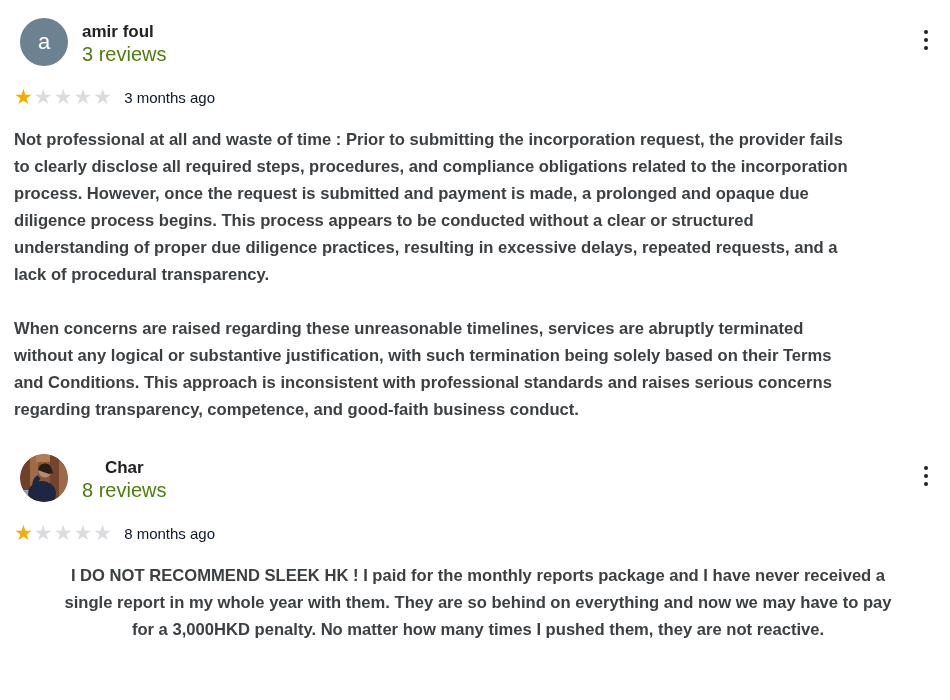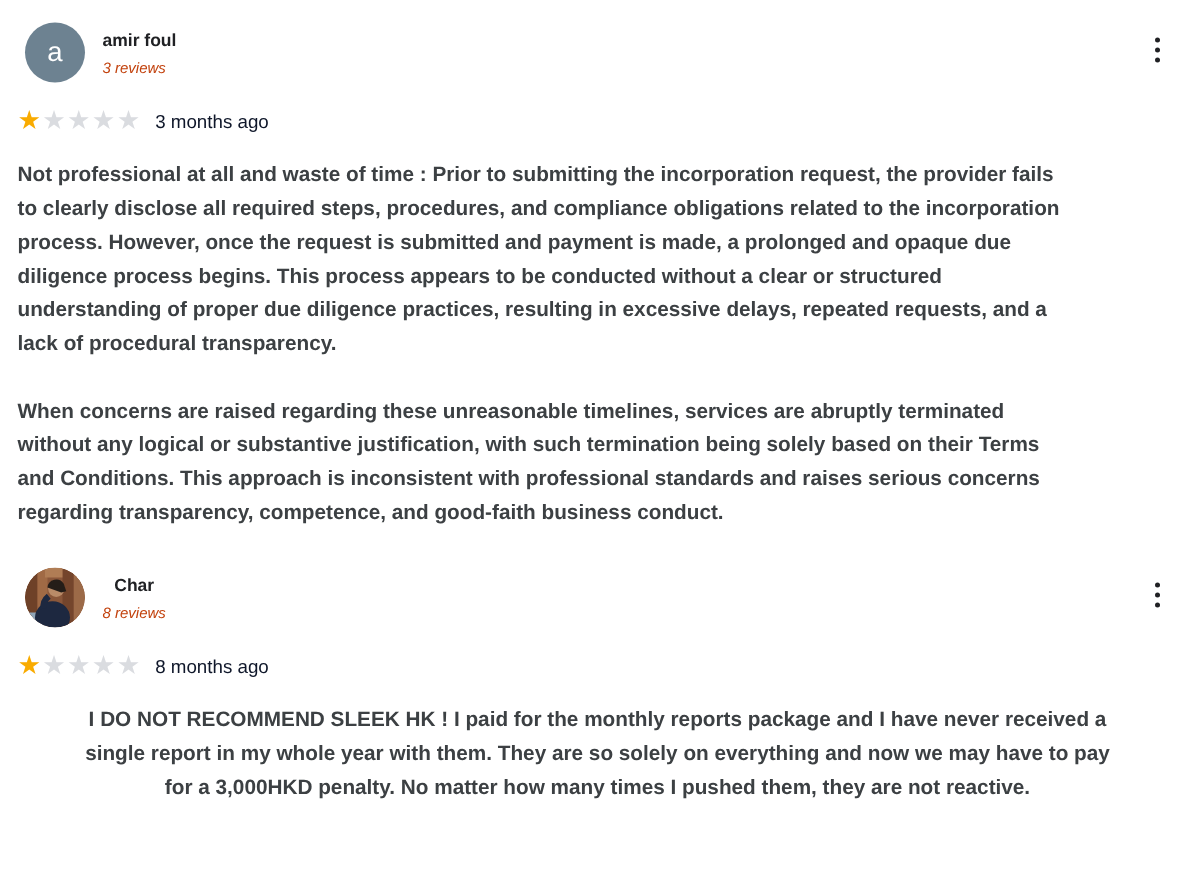--- a/index.html
+++ b/index.html
@@ -19,22 +19,22 @@
     width: 48px; height: 48px; border-radius: 50%;
     margin-left: 6px; flex: none;
     display: flex; align-items: center; justify-content: center;
     overflow: hidden;
   }
   .avatar-letter-bg { background: #6d8291; }
   .avatar-letter { color: #ffffff; font-size: 22px; line-height: 1; }
   .avatar svg { width: 48px; height: 48px; display: block; }
 
   .r-meta { margin-left: 14px; }
-  .r-name { font-size: 14px; font-weight: bold; color: #202124; line-height: 22px; }
-  .r-count { font-size: 12px; color: #c2410c; line-height: 19px; margin-top: 2px; font-style: italic; }
+  .r-name { font-size: 17px; font-weight: bold; color: #202124; line-height: 22px; }
+  .r-count { font-size: 20px; color: #4d7c0f; line-height: 19px; margin-top: 2px; }
 
   .kebab {
     margin-left: auto; margin-right: 8px;
     display: flex; flex-direction: column; gap: 4px;
     padding: 8px 6px; cursor: pointer; align-self: flex-start; margin-top: 4px;
   }
   .kebab .dot { width: 4px; height: 4px; border-radius: 50%; background: #202124; }
 
   .rating-row { display: flex; align-items: center; margin-top: 20px; height: 22px; }
   .stars { display: flex; }
@@ -132,16 +132,16 @@
         <span class="star filled">★</span>
         <span class="star">★</span>
         <span class="star">★</span>
         <span class="star">★</span>
         <span class="star">★</span>
       </div>
     <span class="r-date">8 months ago</span>
   </div>
   <div class="r-text">
     <p>I DO NOT RECOMMEND SLEEK HK ! I paid for the monthly reports package and I have never received a
-single report in my whole year with them. They are so solely on everything and now we may have to pay
+single report in my whole year with them. They are so behind on everything and now we may have to pay
 for a 3,000HKD penalty. No matter how many times I pushed them, they are not reactive.</p>
   </div>
 </div>
 
 </body></html>

